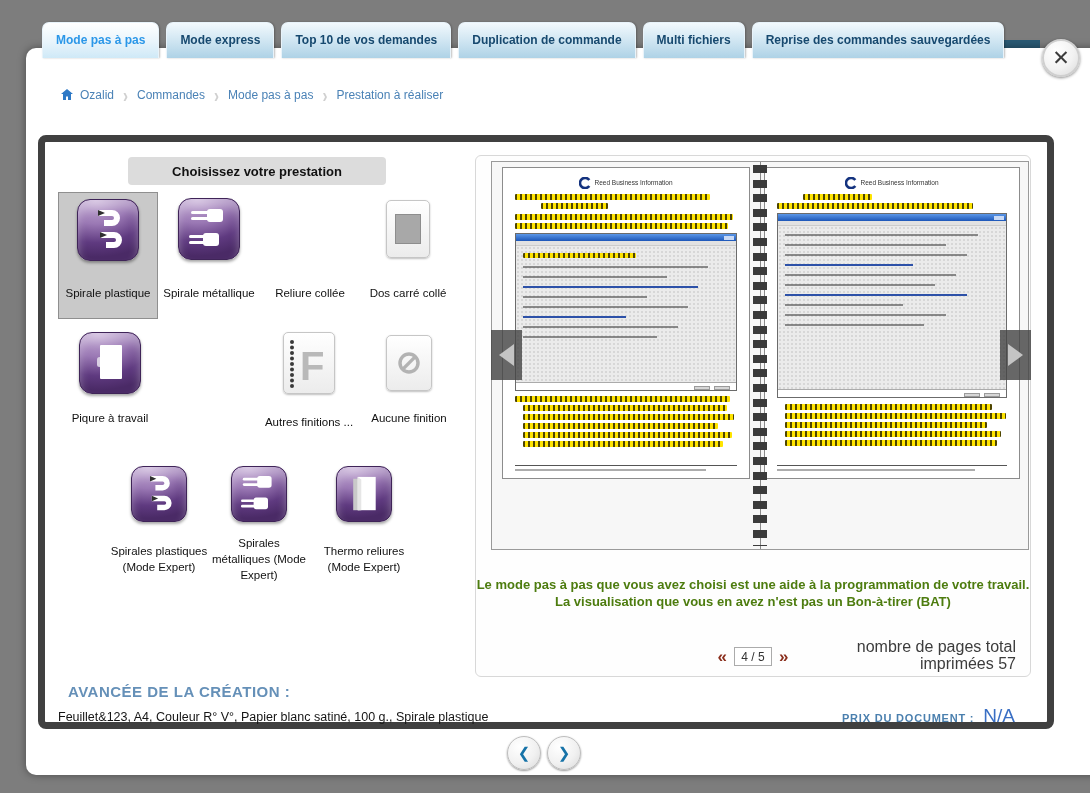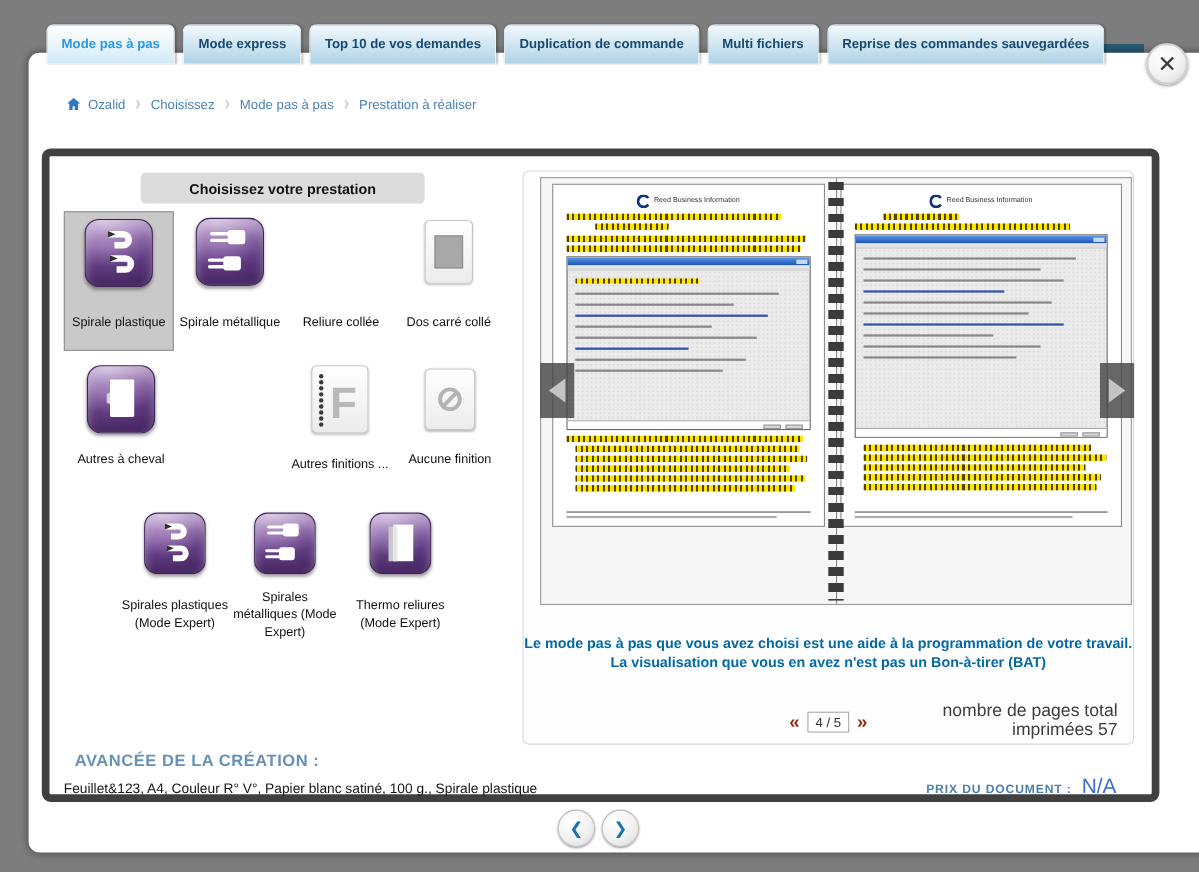--- a/index.html
+++ b/index.html
@@ -100,21 +100,21 @@
   .spine::before { content:""; position:absolute; left:50%; top:0; bottom:0; width:1px; background:#8a8a8a; }
   .spine::after { content:""; position:absolute; left:2px; right:2px; top:3px; bottom:3px;
     background:repeating-linear-gradient(to bottom, #3b3b3b 0 8px, transparent 8px 14.6px); }
 
   .nav-arrow { position:absolute; top:168px; width:31px; height:50px; background:rgba(70,70,70,.82);
     display:flex; align-items:center; justify-content:center; cursor:pointer; }
   .nav-arrow.left { left:-1px; } .nav-arrow.right { left:508px; }
   .tri-l { width:0; height:0; border-top:11px solid transparent; border-bottom:11px solid transparent; border-right:15px solid #c4c4c4; }
   .tri-r { width:0; height:0; border-top:11px solid transparent; border-bottom:11px solid transparent; border-left:15px solid #c4c4c4; }
 
-  .note { position:absolute; left:0; right:0; text-align:center; font-size:13px; font-weight:bold; color:#0369a1; }
+  .note { position:absolute; left:0; right:0; text-align:center; font-size:13px; font-weight:bold; color:#4d7c0f; }
   .note1 { top:421px; } .note2 { top:438px; }
 
   .pager { position:absolute; left:0; right:0; top:491px; display:flex; align-items:center; justify-content:center; gap:7px; }
   .pager .arr { color:#8a2e1c; font-size:17px; font-weight:bold; cursor:pointer; line-height:18px; }
   .pager .pbox { min-width:38px; height:19px; border:1px solid #ababab; background:#fff; display:flex;
     align-items:center; justify-content:center; font-size:12px; color:#333; }
 
   .totals { position:absolute; right:14px; top:482px; text-align:right; font-size:16px; color:#3c3c3c; line-height:17px; }
 
   
@@ -153,21 +153,21 @@
   <div class="modal">
 
     <div class="breadcrumb">
       <span class="home-ic">
         <svg width="12" height="11" viewBox="0 0 12 11">
             <path d="M6 0 L12 5 H10 V11 H7 V7.5 H5 V11 H2 V5 H0 Z" fill="#2e79c6"></path>
           </svg>
       </span>
       <span class="crumb">Ozalid</span>
       <span class="crumb-sep">›</span>
-      <span class="crumb">Choisissez</span>
+      <span class="crumb">Commandes</span>
       <span class="crumb-sep">›</span>
       <span class="crumb">Mode pas à pas</span>
       <span class="crumb-sep">›</span>
       <span class="crumb">Prestation à réaliser</span>
     </div>
 
     <div class="inner">
 
       <div class="prestation-title">Choisissez votre prestation</div>
 
@@ -219,21 +219,21 @@
 
       <div class="opt" style="left:15px;top:185px;width:100px;height:110px;">
         <div class="islot" style="height:72px;">
           <div class="tile">
               <svg width="40" height="44" viewBox="0 0 40 44">
             <rect x="7" y="16" width="5" height="10" rx="2.5" fill="#d9cfe3"></rect>
             <rect x="10" y="4" width="22" height="34" rx="1" fill="#fff"></rect>
               </svg>
             </div>
         </div>
-        <div class="lbl">Autres à cheval</div>
+        <div class="lbl">Piqure à travail</div>
       </div>
 
 
       <div class="opt" style="left:204px;top:185px;width:120px;height:118px;">
         <div class="islot" style="height:72px;">
           <div class="ptile" style="width:52px;height:62px;">
               <svg width="44" height="54" viewBox="0 0 44 54">
             <g fill="#3a3a3a">
               <circle cx="5" cy="6" r="2"></circle>
                   <circle cx="5" cy="11.5" r="2"></circle>

